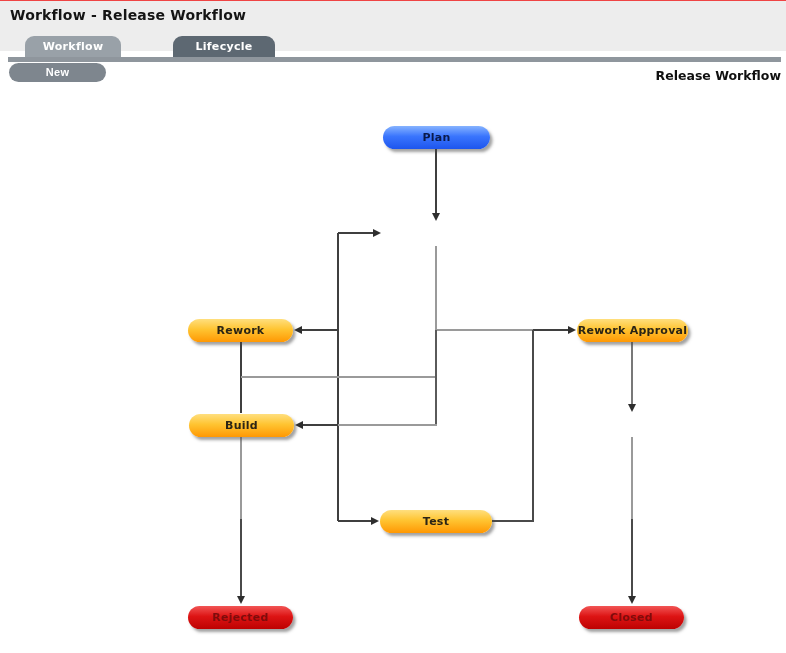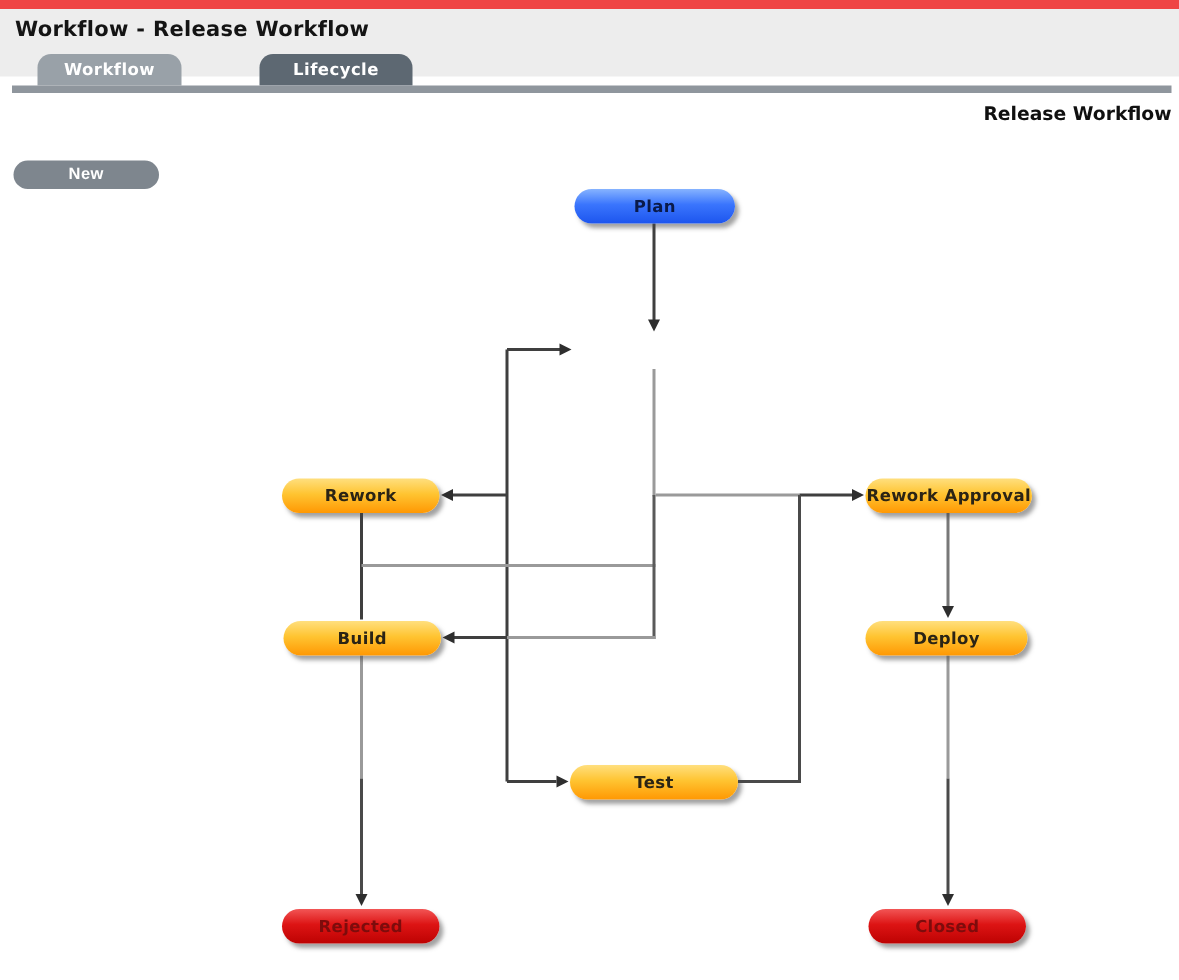--- a/index.html
+++ b/index.html
@@ -3,21 +3,21 @@
 <meta charset="utf-8">
 <style>
   html,body{margin:0;padding:0;}
   body{
     width:786px;height:653px;position:relative;background:#ffffff;
     font-family:"DejaVu Sans","Liberation Sans",sans-serif;overflow:hidden;
   }
   
   .title-bar{
     position:absolute;left:0;top:0;width:786px;height:51px;
-    background:#ededed;border-top:6px solid #ef4444;box-sizing:border-box;
+    background:#ededed;border-top:1px solid #ef4444;box-sizing:border-box;
   }
   .title-bar .title{
     position:absolute;left:10px;top:6px;font-size:14px;font-weight:bold;color:#141414;
     letter-spacing:.2px;
   }
   .tab{
     position:absolute;top:36px;height:21px;border-radius:9px 9px 0 0;
     color:#ffffff;font-size:11px;font-weight:bold;text-align:center;line-height:21px;
     letter-spacing:.3px;cursor:pointer;
   }
@@ -50,21 +50,21 @@
 <body>
 
 <div class="title-bar">
   <div class="title">Workflow - Release Workflow</div>
 </div>
 
 <div class="tab tab-active">Workflow</div>
 <div class="tab tab-inactive">Lifecycle</div>
 <div class="tab-bar"></div>
 
-<button class="new-btn" style="border:none;padding:0;margin-top:44px;">New</button>
+<button class="new-btn" style="border:none;padding:0;">New</button>
 
 <div class="view-label">Release Workflow</div>
 
 <div id="diagram">
     <div class="seg" style="left: 393.25px; top: 149px; width: 1.5px; height: 66px; background: rgb(63, 63, 63);"></div>
     <div class="seg" style="left: 295.25px; top: 233px; width: 1.5px; height: 288px; background: rgb(63, 63, 63);"></div>
     <div class="seg" style="left: 296px; top: 232.25px; width: 36px; height: 1.5px; background: rgb(63, 63, 63);"></div>
     <div class="seg" style="left: 259px; top: 329.25px; width: 37px; height: 1.5px; background: rgb(63, 63, 63);"></div>
     <div class="seg" style="left: 198.25px; top: 342px; width: 1.5px; height: 71px; background: rgb(63, 63, 63);"></div>
     <div class="seg" style="left: 199px; top: 376.25px; width: 196px; height: 1.5px; background: rgb(154, 154, 154);"></div>
@@ -88,17 +88,16 @@
     <div class="arrow" style="left: 253px; top: 420.5px; border-top: 4.5px solid transparent; border-bottom: 4.5px solid transparent; border-right: 8px solid rgb(46, 46, 46);"></div>
     <div class="arrow" style="left: 526px; top: 325.5px; border-top: 4.5px solid transparent; border-bottom: 4.5px solid transparent; border-left: 8px solid rgb(46, 46, 46);"></div>
     <div class="arrow" style="left: 329px; top: 516.5px; border-top: 4.5px solid transparent; border-bottom: 4.5px solid transparent; border-left: 8px solid rgb(46, 46, 46);"></div>
     <div class="arrow" style="left: 585.5px; top: 404px; border-left: 4.5px solid transparent; border-right: 4.5px solid transparent; border-top: 8px solid rgb(46, 46, 46);"></div>
     <div class="arrow" style="left: 585.5px; top: 596px; border-left: 4.5px solid transparent; border-right: 4.5px solid transparent; border-top: 8px solid rgb(46, 46, 46);"></div>
     <div class="arrow" style="left: 194.5px; top: 596px; border-left: 4.5px solid transparent; border-right: 4.5px solid transparent; border-top: 8px solid rgb(46, 46, 46);"></div>
     <div class="node" style="left: 341px; top: 126px; width: 107px; height: 23px; background: linear-gradient(rgb(134, 179, 255) 0%, rgb(58, 117, 253) 45%, rgb(29, 85, 238) 100%); color: rgb(10, 26, 74);">Plan</div>
     <div class="node" style="left: 146px; top: 319px; width: 105px; height: 23px; background: linear-gradient(rgb(255, 223, 126) 0%, rgb(255, 196, 49) 45%, rgb(255, 152, 3) 100%); color: rgb(43, 36, 21);">Rework</div>
     <div class="node" style="left: 535px; top: 319px; width: 111px; height: 23px; background: linear-gradient(rgb(255, 223, 126) 0%, rgb(255, 196, 49) 45%, rgb(255, 152, 3) 100%); color: rgb(43, 36, 21);">Rework Approval</div>
     <div class="node" style="left: 147px; top: 414px; width: 105px; height: 23px; background: linear-gradient(rgb(255, 223, 126) 0%, rgb(255, 196, 49) 45%, rgb(255, 152, 3) 100%); color: rgb(43, 36, 21);">Build</div>
-    <div class="node" style="left: 535px; top: 414px; width: 108px; height: 23px; background: linear-gradient(rgb(255, 223, 126) 0%, rgb(255, 196, 49) 45%, rgb(255, 152, 3) 100%); color: rgb(43, 36, 21);">Deploy</div>
     <div class="node" style="left: 338px; top: 510px; width: 112px; height: 23px; background: linear-gradient(rgb(255, 223, 126) 0%, rgb(255, 196, 49) 45%, rgb(255, 152, 3) 100%); color: rgb(43, 36, 21);">Test</div>
     <div class="node" style="left: 146px; top: 606px; width: 105px; height: 23px; background: linear-gradient(rgb(242, 85, 85) 0%, rgb(221, 20, 20) 45%, rgb(189, 2, 2) 100%); color: rgb(125, 12, 12);">Rejected</div>
     <div class="node" style="left: 537px; top: 606px; width: 105px; height: 23px; background: linear-gradient(rgb(242, 85, 85) 0%, rgb(221, 20, 20) 45%, rgb(189, 2, 2) 100%); color: rgb(125, 12, 12);">Closed</div>
   </div>
 
 </body></html>

